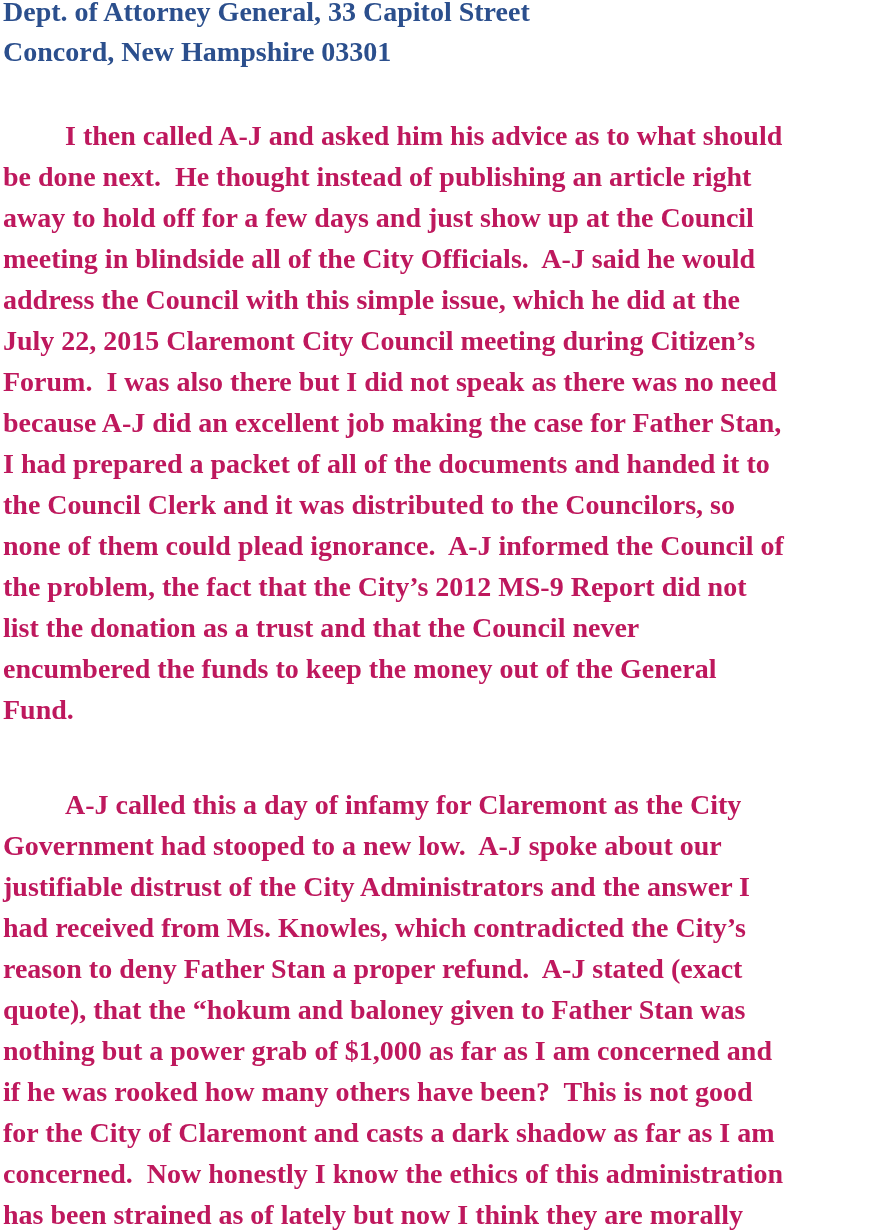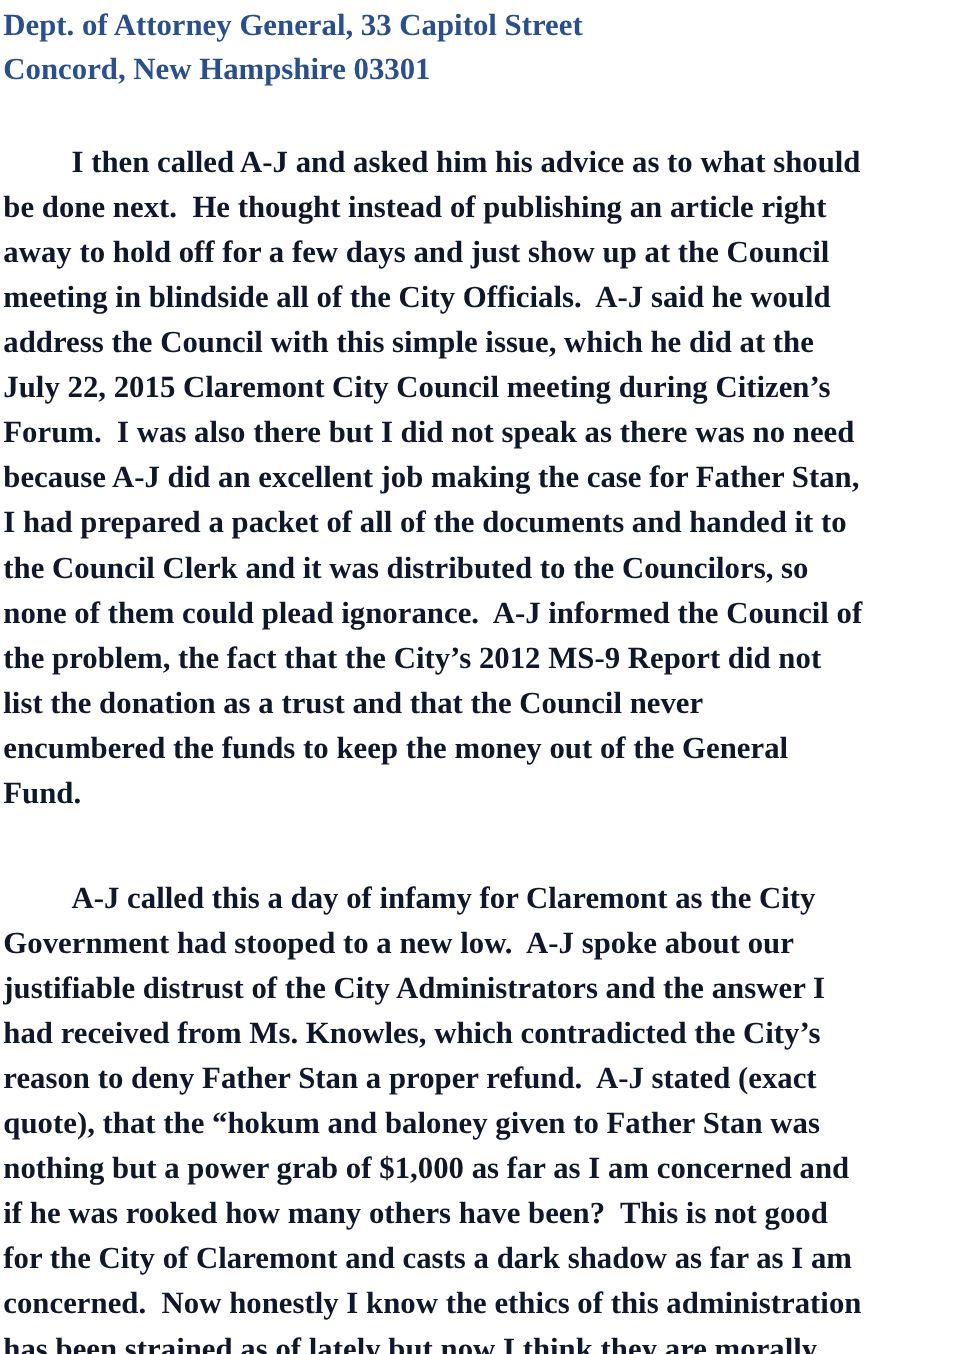--- a/index.html
+++ b/index.html
@@ -10,34 +10,34 @@
     width: 880px;
     height: 1231px;
     overflow: hidden;
     background: #ffffff;
   }
   .page {
     width: 880px;
     height: 1231px;
     overflow: hidden;
     box-sizing: border-box;
-    padding: 12px 4px 0 3px;
+    padding: 0 4px 0 3px;
     background: #ffffff;
     font-family: "Liberation Serif", "DejaVu Serif", serif;
     font-weight: bold;
   }
   .letterhead {
     color: #2b4f8d;
     font-size: 28px;
     line-height: 40px;
     margin-top: -8px;
     white-space: pre;
   }
   .para {
-    color: #0f172a;
+    color: #be185d;
     font-size: 28px;
     line-height: 41px;
     white-space: pre;
     text-indent: 62px;
     margin: 0;
   }
   .para-1 {
     margin-top: 43px;
   }
   .para-2 {

